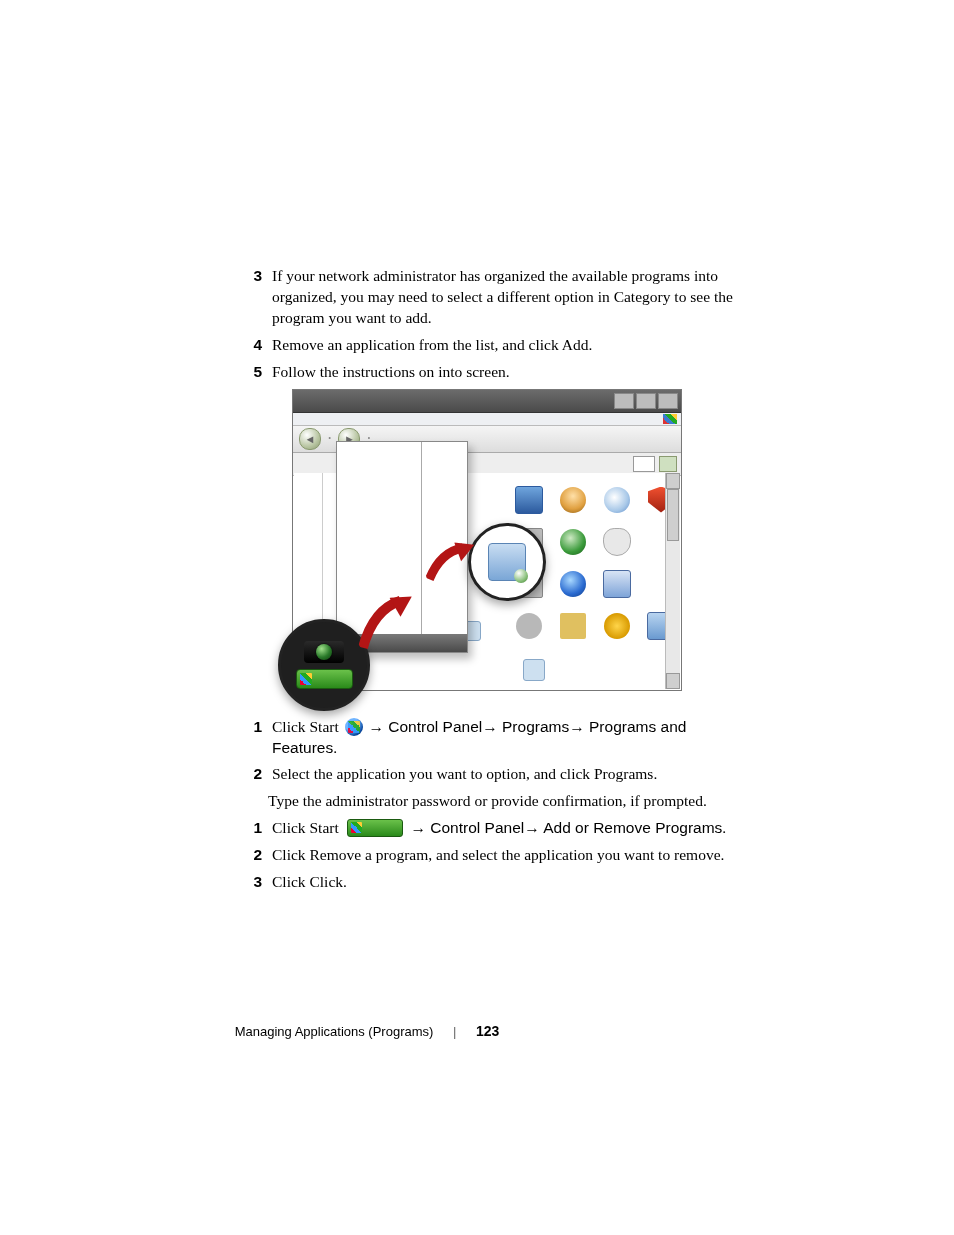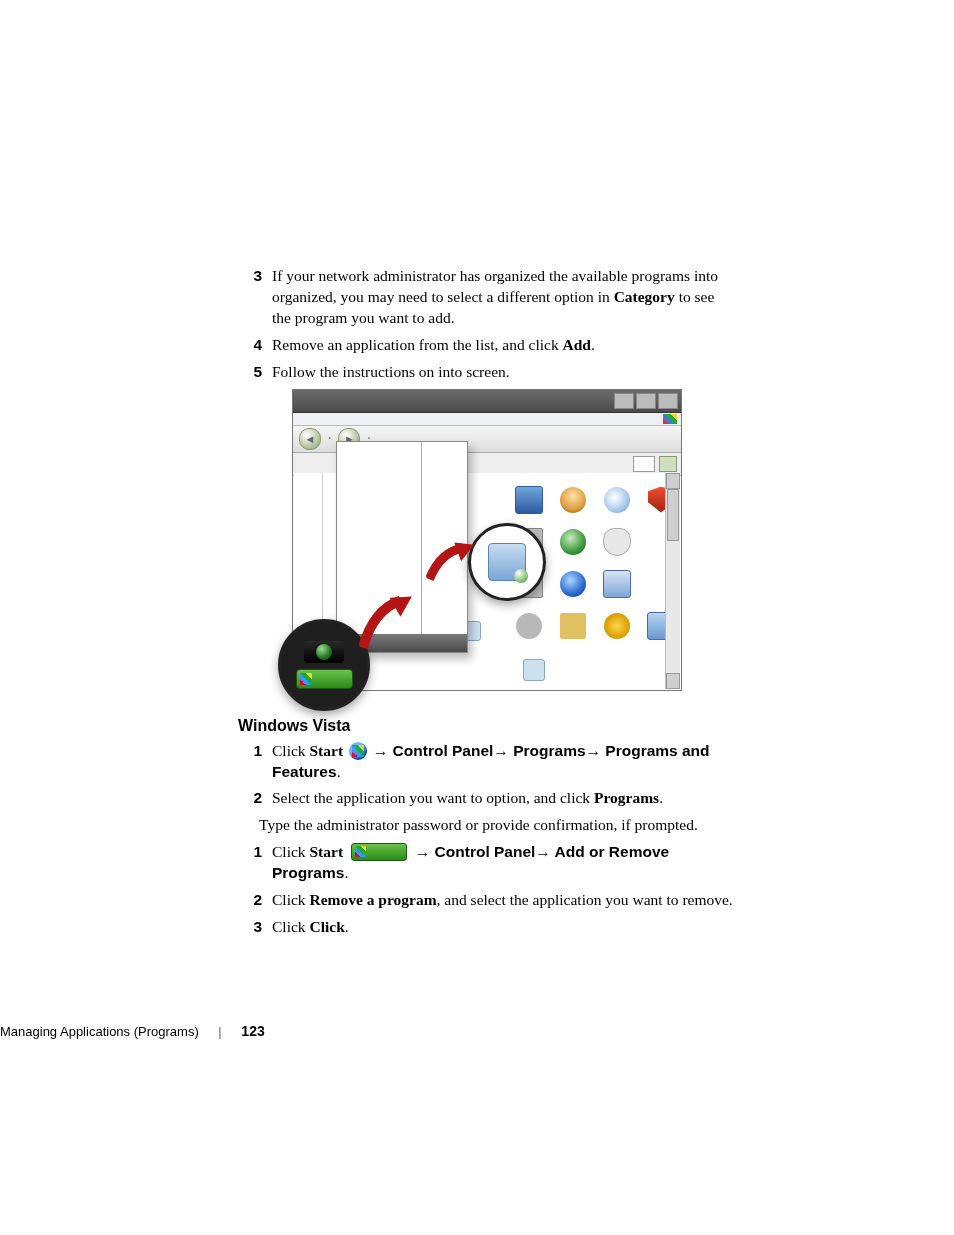--- a/index.html
+++ b/index.html
@@ -2,21 +2,21 @@
 <html><head>
 <meta charset="utf-8">
 <style>
   html,body{margin:0;padding:0;background:#fff;font-family:"Times New Roman",Times,serif;color:#000}
   .page{width:954px;height:1235px;position:relative;box-sizing:border-box;padding:260px 220px 80px 238px}
   .li{display:flex;margin:6px 0;font-size:15.5px;line-height:1.35}
   .li .num{flex:0 0 24px;text-align:right;padding-right:10px;font-weight:700;font-family:Arial,Helvetica,sans-serif}
   .li .txt{flex:1}
   .h2{font-family:Arial,Helvetica,sans-serif;font-weight:700;font-size:24px;margin:28px 0 8px 0}
   .h3{font-family:Arial,Helvetica,sans-serif;font-weight:700;font-size:16px;margin:18px 0 4px 0}
-  b{font-weight:700}
+  b{font-weight:400}
   .arrow{font-family:Arial,sans-serif}
   
   .fig{width:388px;height:310px;margin:6px auto 18px auto;position:relative}
   .win{position:absolute;left:0;top:0;width:388px;height:300px;border:1px solid #777;background:#fff}
   .titlebar{height:22px;background:linear-gradient(#6b6b6b,#4a4a4a);border-bottom:1px solid #333;display:flex;justify-content:flex-end;align-items:center;padding-right:3px;gap:2px}
   .tb-btn{width:18px;height:14px;background:#bcbcbc;border:1px solid #888}
   .flagrow{height:12px;background:#eef0f3;border-bottom:1px solid #bbb;display:flex;justify-content:flex-end}
   .flagrow .flag{width:14px;height:10px;margin:1px 4px 0 0;background:linear-gradient(45deg,#d33 25%,#3b7bd1 25% 50%,#2a2 50% 75%,#fc3 75%)}
   .toolbar{height:26px;background:linear-gradient(#f5f5f5,#ddd);border-bottom:1px solid #aaa;display:flex;align-items:center;gap:6px;padding:0 6px}
   .navbtn{width:20px;height:20px;border-radius:10px;background:radial-gradient(circle at 35% 30%,#fff,#b9c6a3 60%,#8a9a70);border:1px solid #8a9a70;display:flex;align-items:center;justify-content:center;font-size:11px;color:#666}
@@ -69,24 +69,24 @@
   
   .arw{position:absolute;color:#b31515;font-size:28px;font-weight:700;transform-origin:center}
   .arw svg{display:block}
   .arw1{left:58px;top:214px;transform:rotate(-30deg)}
   .arw2{left:130px;top:156px;transform:rotate(-20deg)}
   
   .inline-orb{display:inline-block;vertical-align:-4px;width:18px;height:18px;border-radius:50%;background:radial-gradient(circle at 35% 30%,#fff 0 8%,#6fb4ff 8% 40%,#0a4aa0 70%,#032a60);position:relative;margin:0 2px}
   .inline-orb:after{content:"";position:absolute;left:3px;top:3px;width:12px;height:12px;background:linear-gradient(45deg,#e03 25%,#39f 25% 50%,#2a2 50% 75%,#fc3 75%);border-radius:1px;opacity:.9}
   .inline-xp{display:inline-block;vertical-align:-4px;width:54px;height:16px;border-radius:3px;background:linear-gradient(#6ac14a,#2a8a1a);border:1px solid #1a5a10;margin:0 4px;position:relative}
   .inline-xp:before{content:"";position:absolute;left:3px;top:2px;width:11px;height:11px;background:linear-gradient(45deg,#e03 25%,#39f 25% 50%,#2a2 50% 75%,#fc3 75%);border-radius:1px}
-  .footer{position:absolute;left:0;right:220px;bottom:196px;text-align:left;font-family:Arial,Helvetica,sans-serif;font-size:13px;color:#000}
+  .footer{position:absolute;left:0;right:220px;bottom:196px;text-align:center;font-family:Arial,Helvetica,sans-serif;font-size:13px;color:#000}
   .footer .sep{margin:0 16px;color:#666}
   .footer .pn{font-weight:700;font-size:14px}
-  .step-sub{margin:2px 0 6px 21px;font-size:15.5px;line-height:1.35}
+  .step-sub{margin:2px 0 6px 30px;font-size:15.5px;line-height:1.35}
 </style>
 </head>
 <body>
 
 <div class="page">
 
   <div>
     <div class="li">
       <div class="num">3</div>
       <div class="txt">
@@ -192,21 +192,20 @@
         </svg>
     </div>
     <div class="arw arw2">
       <svg width="56" height="30">
           <path d="M2 26 Q 22 4 44 8" stroke="#b31515" stroke-width="9" fill="none"></path>
           <path d="M38 0 L56 9 L38 20 Z" fill="#b31515"></path>
         </svg>
     </div>
   </div>
 
-  <div class="h3">Windows Vista</div>
   <div class="li">
     <div class="num">1</div>
     <div class="txt">
       <span>Click </span><b>Start</b>
       <span class="inline-orb"></span>
       <b><span class="arrow">→ Control Panel→ Programs→ Programs and Features</span></b><span>.</span>
     </div>
   </div>
   <div class="li">
     <div class="num">2</div>

